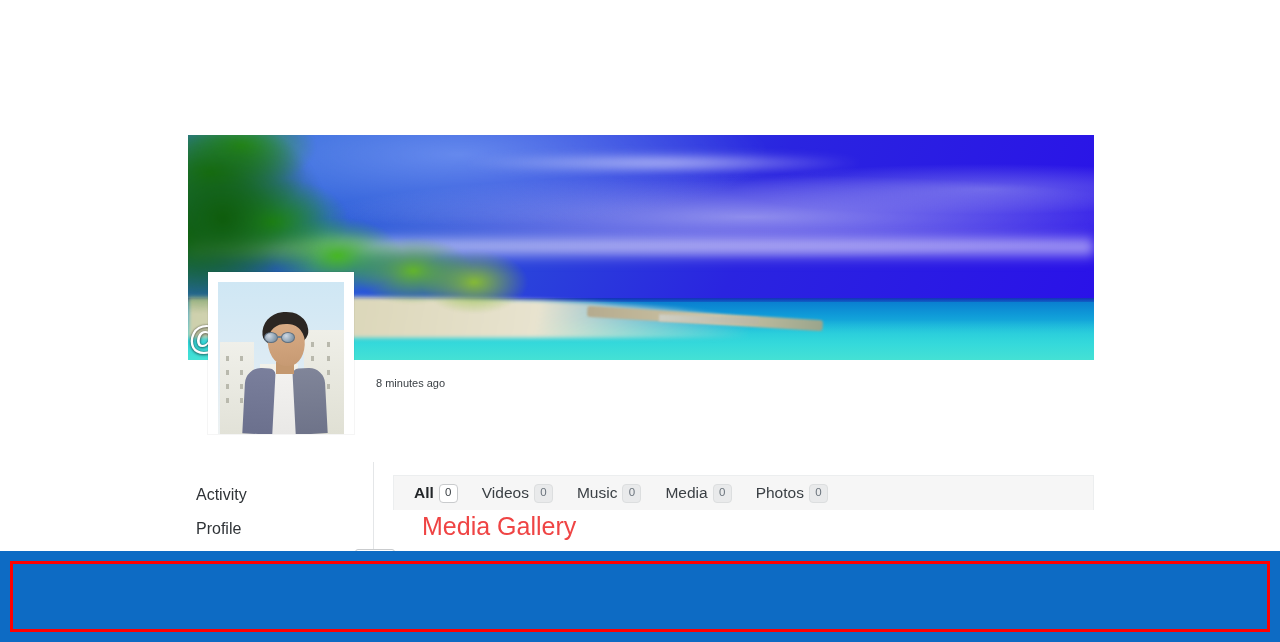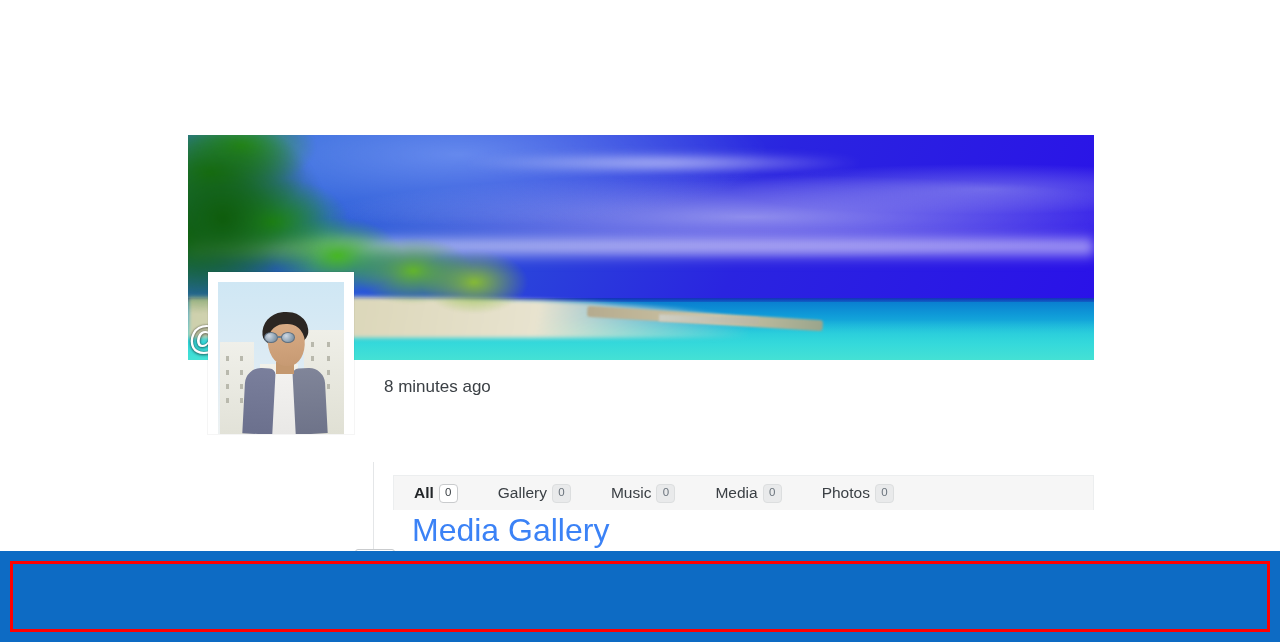--- a/index.html
+++ b/index.html
@@ -168,61 +168,61 @@
   }
   .av-cardigan-r {
     position:absolute; left:76px; top:86px; width:32px; height:66px;
     background: linear-gradient(180deg,#808599 0%, #6e7389 100%);
     border-radius: 6px 16px 0 0;
     transform: rotate(-3deg);
   }
 
   .timestamp {
     position: absolute; left: 376px; top: 377px;
-    font-size: 17px; color: #3b4045; margin-left: 8px;
+    font-size: 11px; color: #3b4045;
   }
 
   
   .sidebar { position: absolute; left: 196px; top: 478px; width: 170px; }
   .sidebar-item {
     font-size: 16px; color: #2f3337; line-height: 34px;
     padding: 0 0 0 0; cursor: pointer;
   }
   .vdivider {
     position: absolute; left: 373px; top: 462px; width: 1px; height: 113px;
     background: #e4e6e8;
   }
   .ghost-box {
     position: absolute; left: 355px; top: 549px; width: 40px; height: 26px;
     border: 1px solid #c9cbcd; border-radius: 3px; background: #fff;
   }
 
   .tabbar {
     position: absolute; left: 393px; top: 475px; width: 701px; height: 35px;
     background: #f6f6f6; border: 1px solid #eceeef; border-bottom: none;
-    display: flex; align-items: center; padding-left: 8px; gap: 16px;
+    display: flex; align-items: center; padding-left: 8px; gap: 0;
   }
   .tab {
     display: flex; align-items: center; gap: 5px;
     padding: 0 12px; height: 33px; cursor: pointer;
     font-size: 15.5px; color: #3b4045;
   }
   .tab.active .tab-label { font-weight: bold; color: #232629; }
   .badge {
     display: inline-flex; align-items: center; justify-content: center;
     min-width: 19px; height: 19px; padding: 0 5px;
     font-size: 11.5px; color: #6a737c;
     background: #e9eaeb; border: 1px solid #dcdedf; border-radius: 4px;
     line-height: 1;
   }
   .tab.active .badge { background: #ffffff; border-color: #c9cbcd; color: #3b4045; }
 
   .gallery-title {
-    position: absolute; left: 412px; top: 512px;
-    font-size: 32px; color: #3b82f6; font-weight: 400;
+    position: absolute; left: 422px; top: 512px;
+    font-size: 25px; color: #ef4444; font-weight: 400;
   }
 
   
   .cookie-banner {
     position: absolute; left: 0; top: 551px; width: 1280px; height: 91px;
     background: #0d6bc4;
     display: flex; align-items: center;
   }
   .cookie-highlight {
     position: absolute; left: 10px; top: 561px; width: 1260px; height: 71px;
@@ -287,30 +287,34 @@
       <div class="av-glasses">
         <div class="av-lens l"></div>
         <div class="av-bridge"></div>
         <div class="av-lens r"></div>
       </div>
     </div>
   </div>
 
   <div class="timestamp">8 minutes ago</div>
 
+  <div class="sidebar">
+    <div class="sidebar-item">Activity</div>
+    <div class="sidebar-item">Profile</div>
+  </div>
   <div class="vdivider"></div>
   <div class="ghost-box"></div>
 
   <div class="tabbar">
     <div class="tab active">
       <span class="tab-label">All</span>
       <span class="badge">0</span>
     </div>
     <div class="tab">
-      <span class="tab-label">Gallery</span>
+      <span class="tab-label">Videos</span>
       <span class="badge">0</span>
     </div>
     <div class="tab">
       <span class="tab-label">Music</span>
       <span class="badge">0</span>
     </div>
     <div class="tab">
       <span class="tab-label">Media</span>
       <span class="badge">0</span>
     </div>

